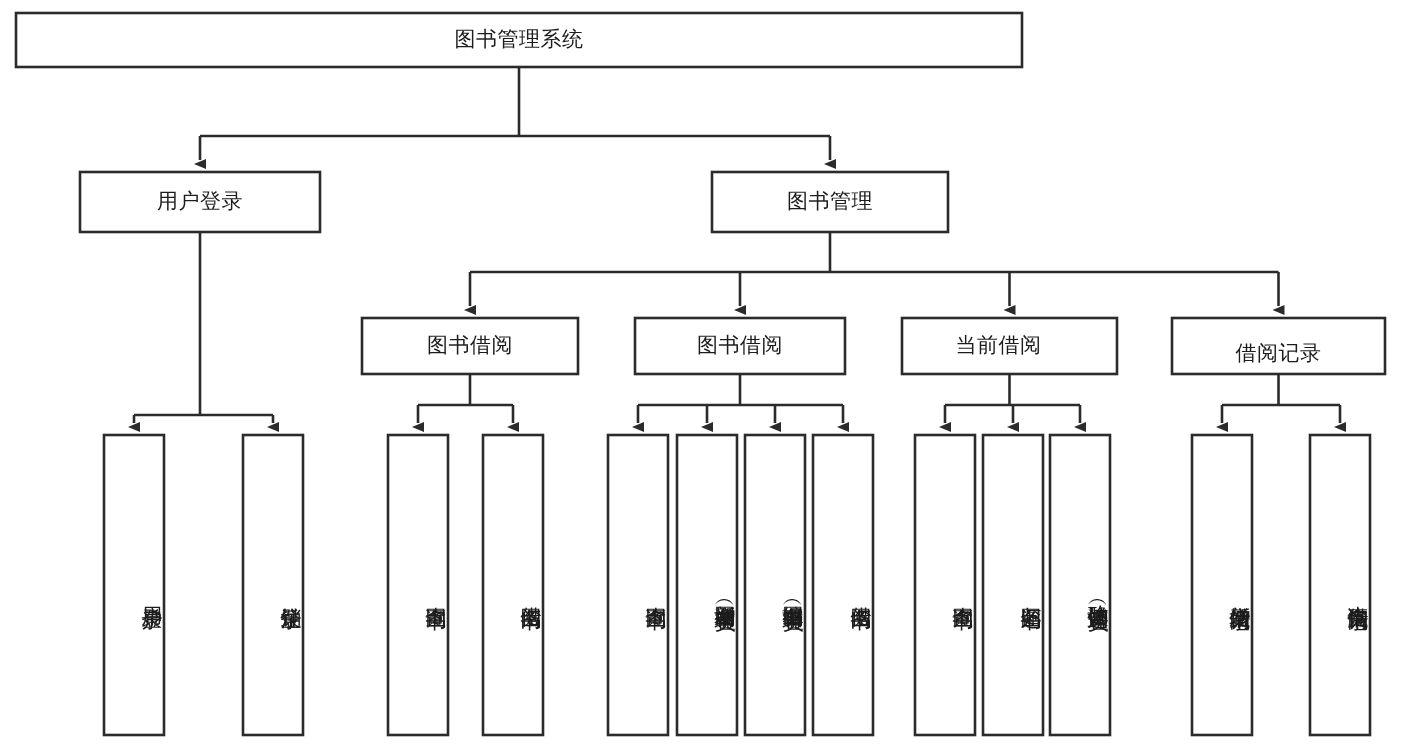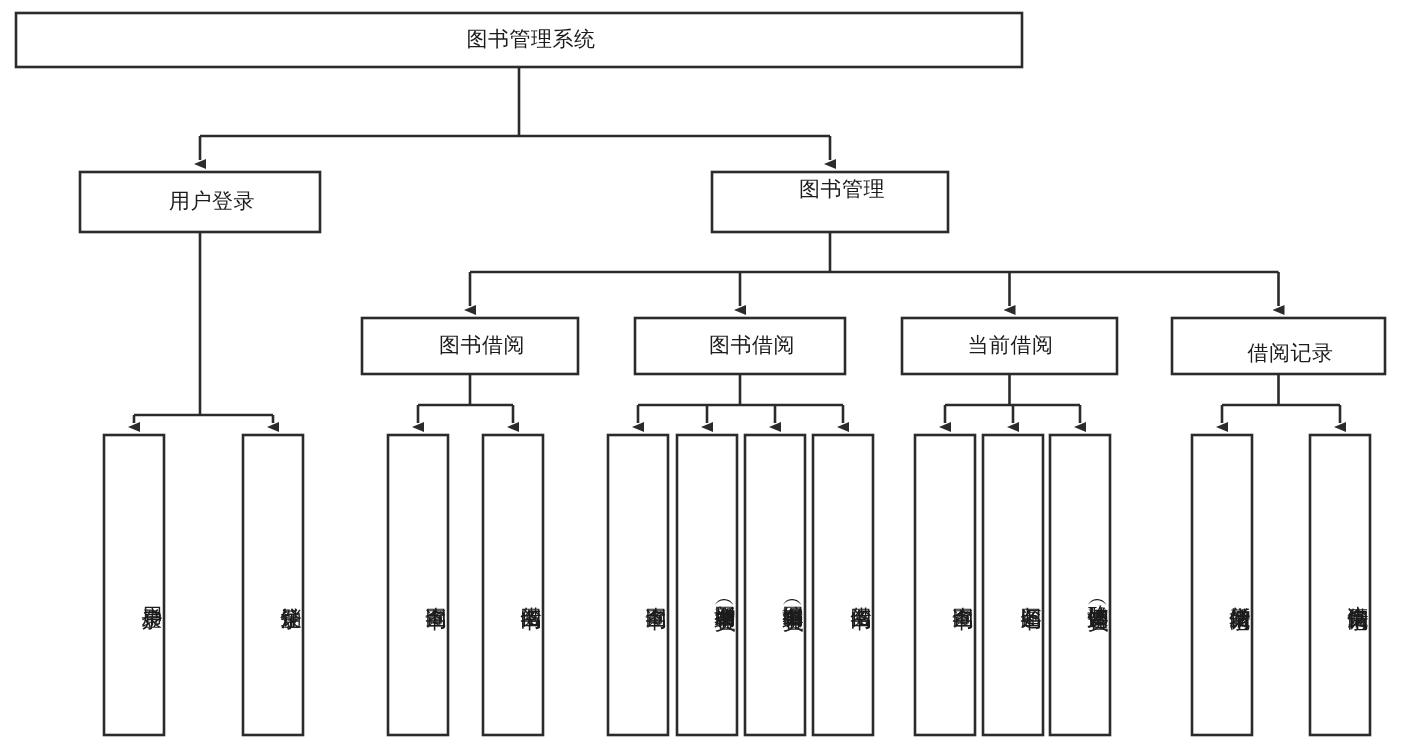--- a/index.html
+++ b/index.html
@@ -45,21 +45,20 @@
     position: absolute;
     display: flex;
     align-items: center;
     justify-content: center;
     color: #1c1c1c;
     font-size: 21px;
     line-height: 1.2;
     letter-spacing: 0.5px;
     white-space: nowrap;
     pointer-events: none;
-    margin-left: 12px;
   }
   .node-label-v {
     position: absolute;
     display: flex;
     align-items: flex-start;
     justify-content: center;
     color: #1c1c1c;
     font-size: 21px;
     line-height: 1.16;
     writing-mode: vertical-rl;
@@ -146,21 +145,21 @@
         <path class="connector" d="M 1278.5 374 L 1278.5 405"></path>
         <path class="connector" d="M 1222 405 L 1340 405"></path>
         <path class="connector" d="M 1222 405 L 1222 423" marker-end="url(#arrow)"></path>
         <path class="connector" d="M 1340 405 L 1340 423" marker-end="url(#arrow)"></path>
       </g>
   </svg>
 
   <div id="labels-layer">
       <div class="node-label-h" style="left: 16px; top: 13px; width: 1006px; height: 54px;">图书管理系统</div>
       <div class="node-label-h" style="left: 80px; top: 172px; width: 240px; height: 60px;">用户登录</div>
-      <div class="node-label-h" style="left: 712px; top: 160px; width: 236px; height: 60px;">图书管理</div>
+      <div class="node-label-h" style="left: 712px; top: 172px; width: 236px; height: 60px;">图书管理</div>
       <div class="node-label-h" style="left: 362px; top: 318px; width: 216px; height: 56px;">图书借阅</div>
       <div class="node-label-h" style="left: 635px; top: 318px; width: 210px; height: 56px;">图书借阅</div>
       <div class="node-label-h" style="left: 902px; top: 318px; width: 193px; height: 56px;">当前借阅</div>
       <div class="node-label-h" style="left: 1172px; top: 318px; width: 213px; height: 72px;">借阅记录</div>
       <div class="node-label-v" style="left: 104px; top: 435px; width: 60px; height: 300px; padding-top: 14px; box-sizing: border-box;">用户登录</div>
       <div class="node-label-v" style="left: 243px; top: 435px; width: 60px; height: 300px; padding-top: 14px; box-sizing: border-box;">注销登录</div>
       <div class="node-label-v" style="left: 388px; top: 435px; width: 60px; height: 300px; padding-top: 14px; box-sizing: border-box;">查询图书</div>
       <div class="node-label-v" style="left: 483px; top: 435px; width: 60px; height: 300px; padding-top: 14px; box-sizing: border-box;">借阅图书</div>
       <div class="node-label-v" style="left: 608px; top: 435px; width: 60px; height: 300px; padding-top: 14px; box-sizing: border-box;">查询图书</div>
       <div class="node-label-v" style="left: 677px; top: 435px; width: 60px; height: 300px; padding-top: 14px; box-sizing: border-box;">新增图书（管理员）</div>

